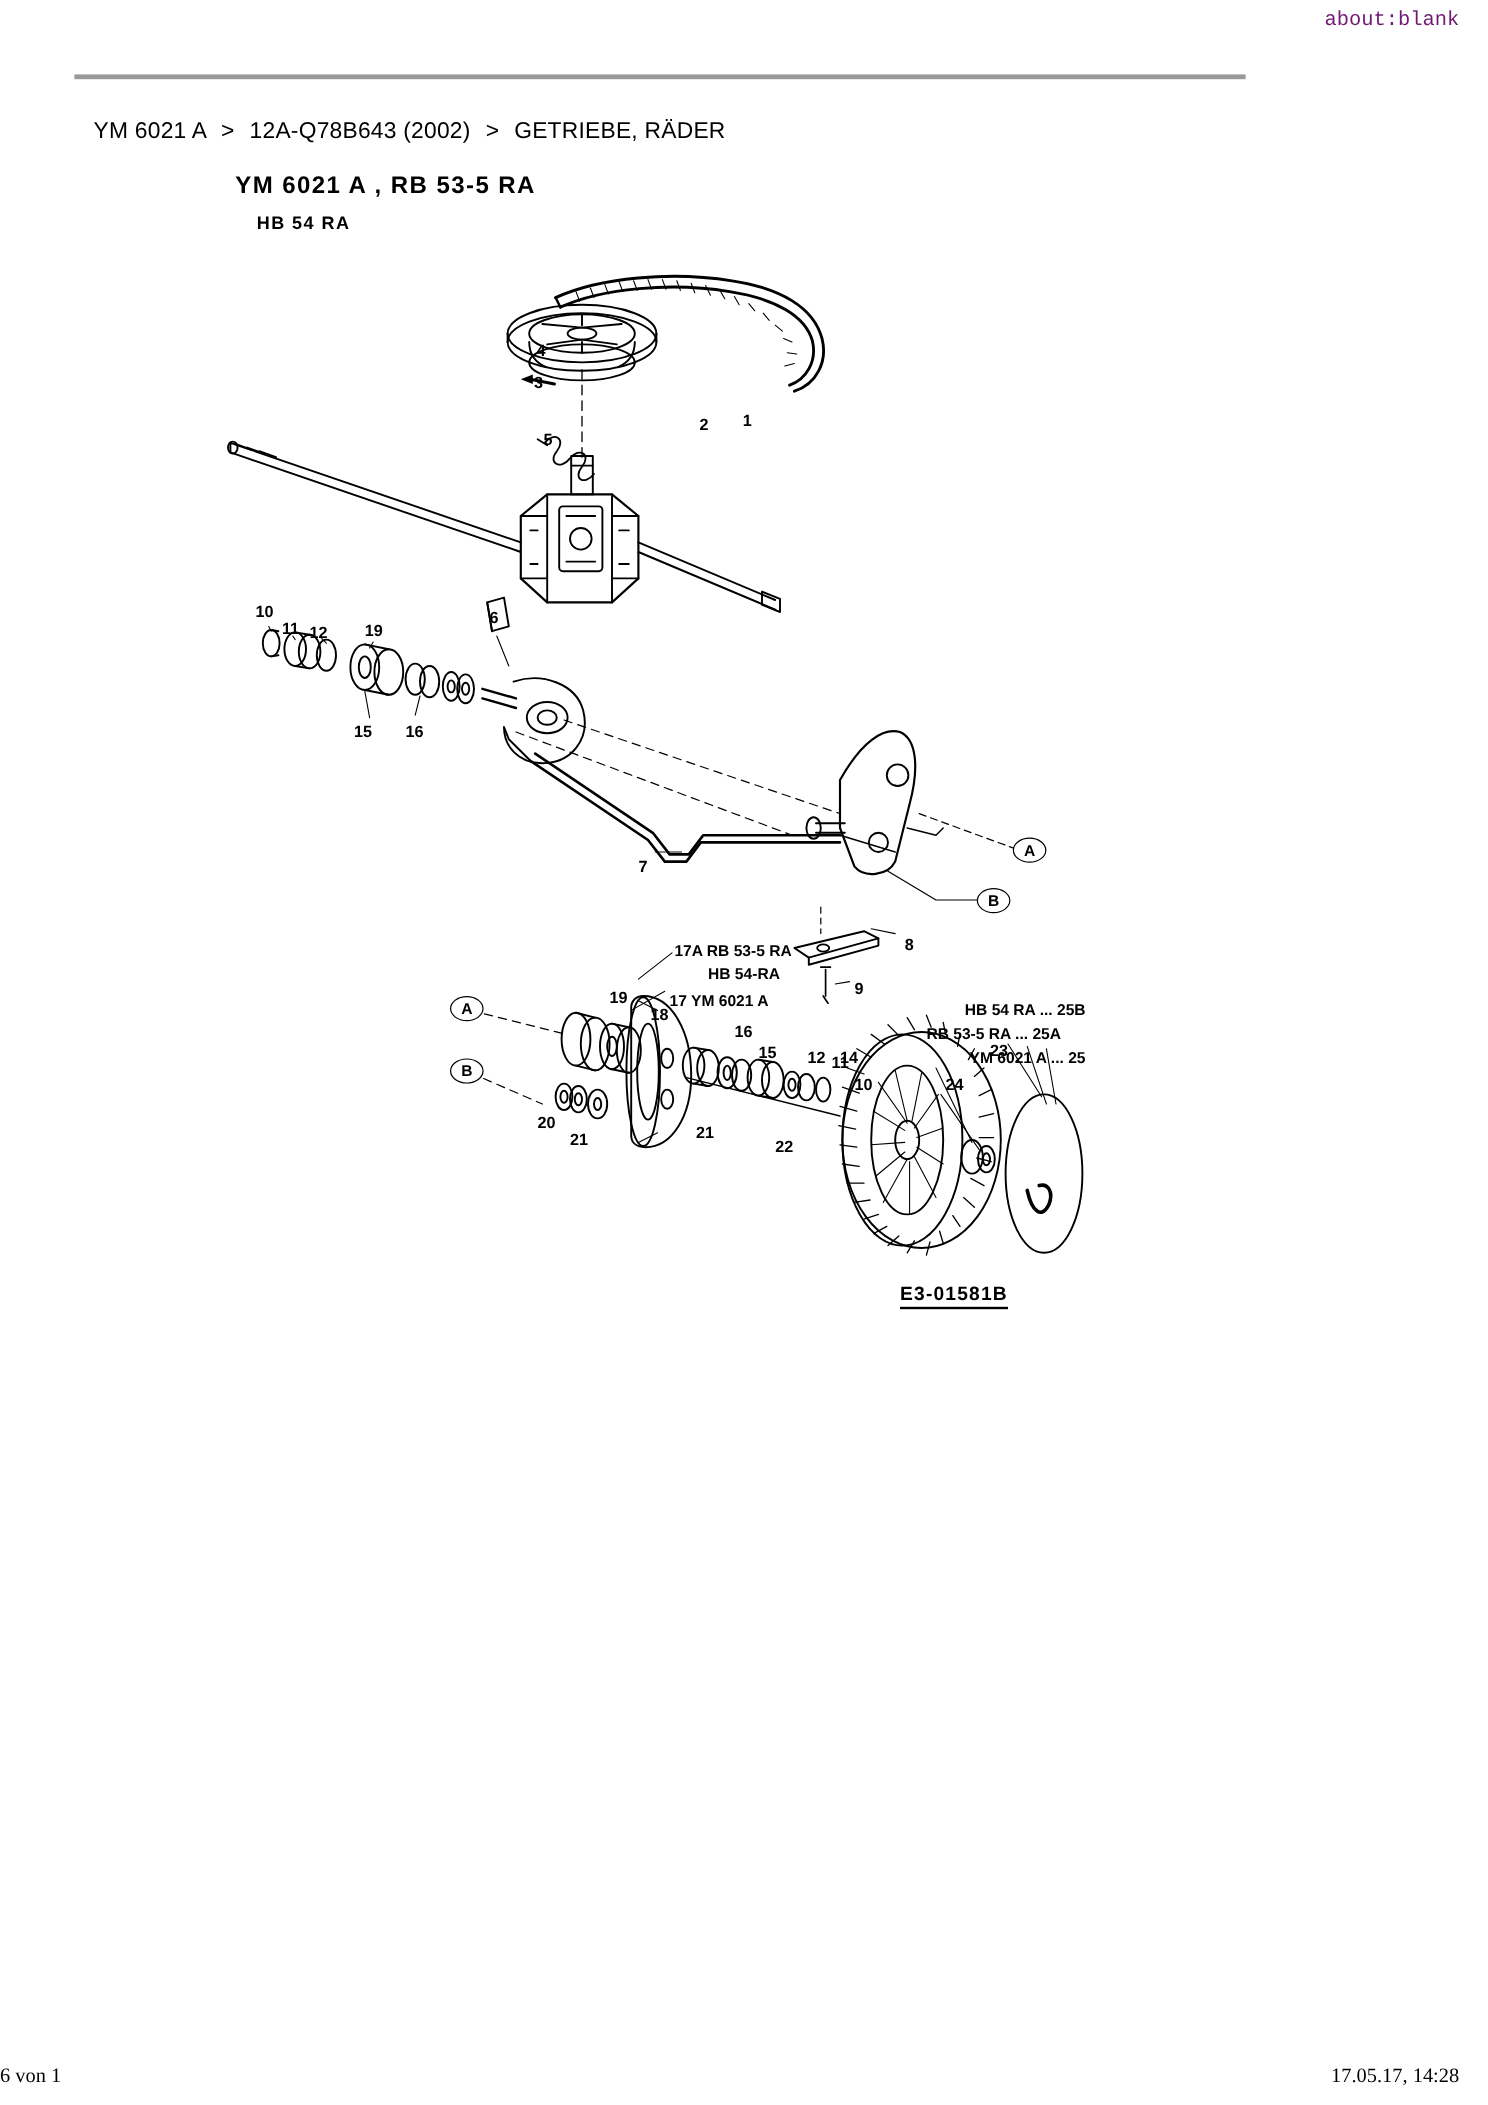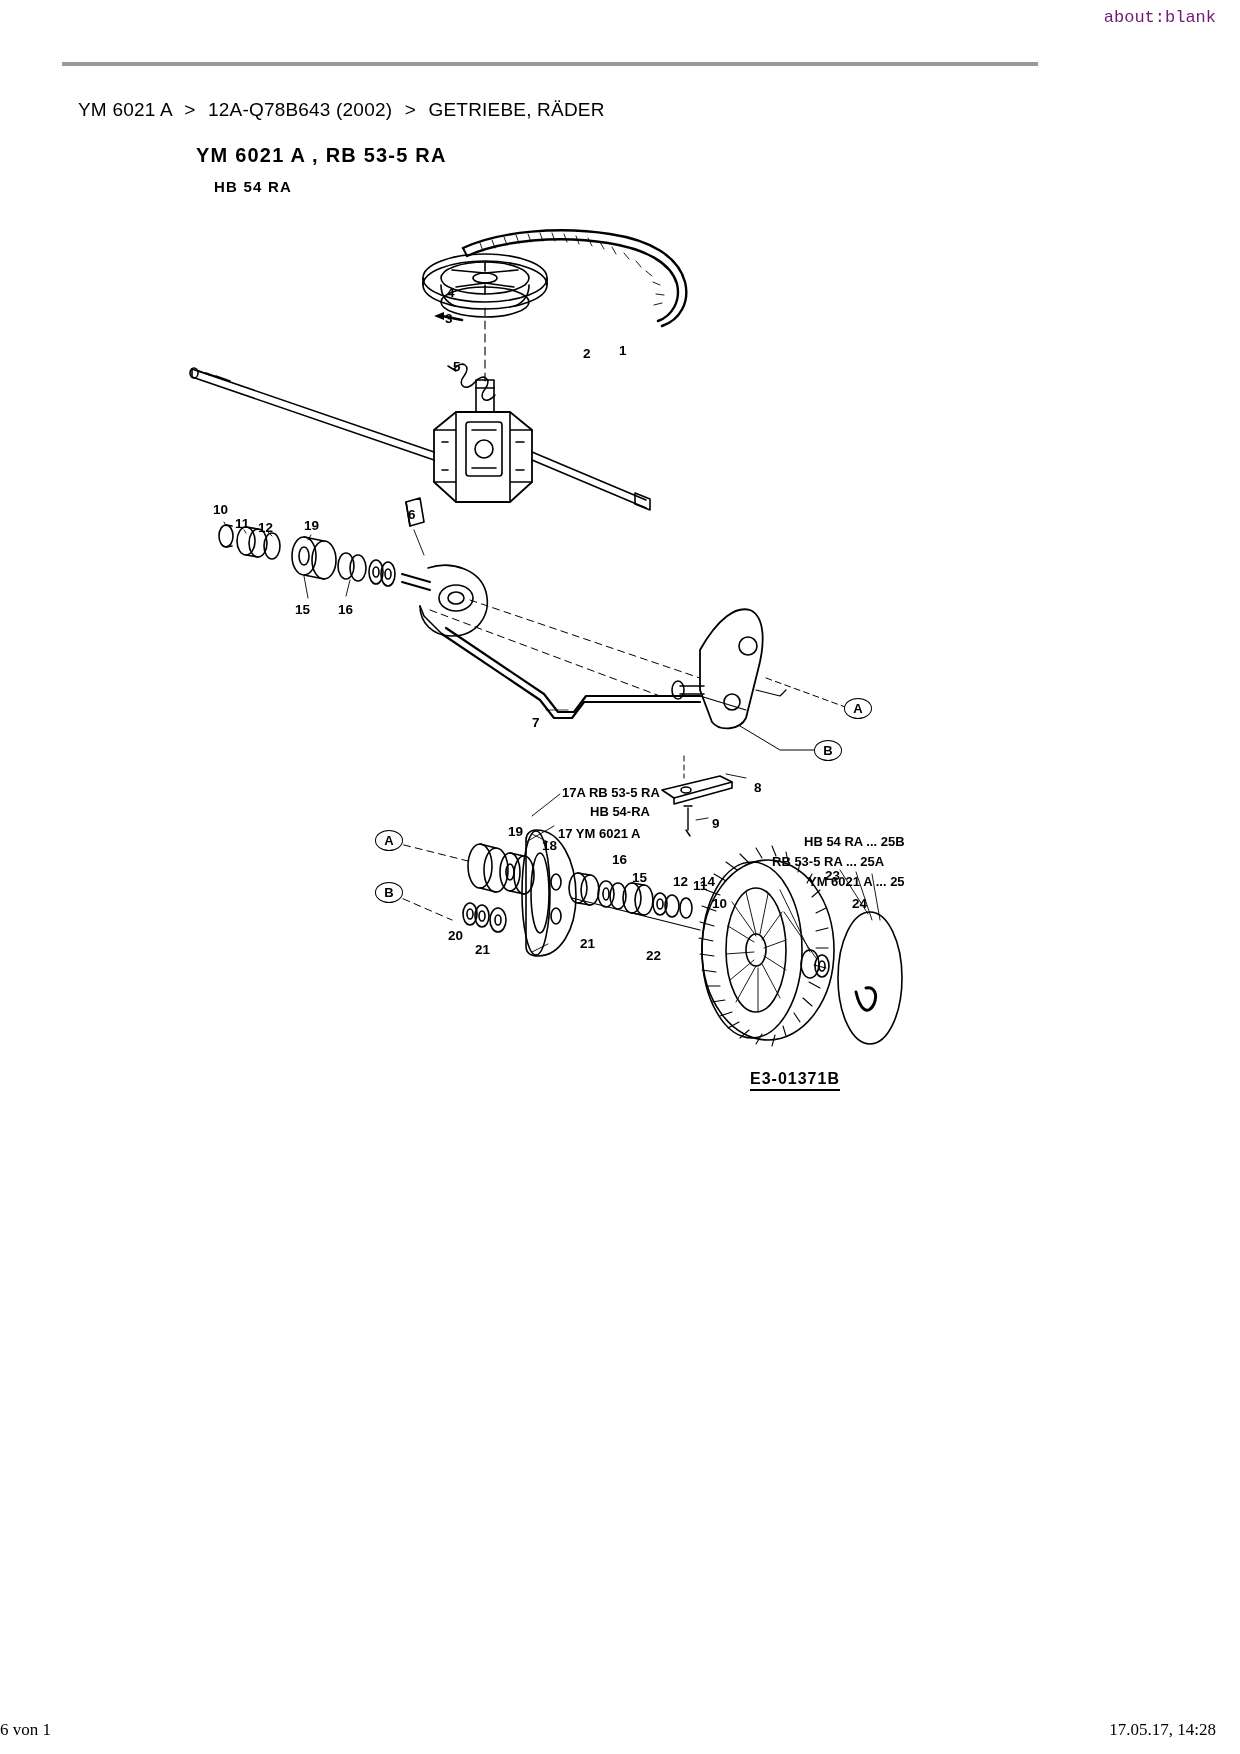--- a/index.html
+++ b/index.html
@@ -413,25 +413,25 @@
     <div class="num" style="left:452px; top:740px;">15</div>
     <div class="num" style="left:473px; top:744px;margin-left:47px;">14</div>
     <div class="num" style="left:493px; top:744px;">12</div>
     <div class="num" style="left:513px; top:748px;">11</div>
     <div class="num" style="left:532px; top:766px;">10</div>
     <div class="num" style="left:268px; top:798px;">20</div>
     <div class="num" style="left:295px; top:812px;">21</div>
     <div class="num" style="left:400px; top:806px;">21</div>
     <div class="num" style="left:466px; top:818px;">22</div>
     <div class="num" style="left:645px; top:738px;">23</div>
-    <div class="num" style="left:672px; top:766px;">24</div>
+    <div class="num" style="left:608px; top:766px;">24</div>
 
     <div class="circ" style="left:664px; top:568px;">A</div>
     <div class="circ" style="left:634px; top:610px;">B</div>
     <div class="circ" style="left:195px; top:700px;">A</div>
     <div class="circ" style="left:195px; top:752px;">B</div>
 
-    <div class="plate-code">E3-01371B</div>
+    <div class="plate-code">E3-01581B</div>
   </div>
 
   <div class="print-footer-left">6 von 1</div>
   <div class="print-footer-right">17.05.17, 14:28</div>
 </div>
 
 </body></html>

